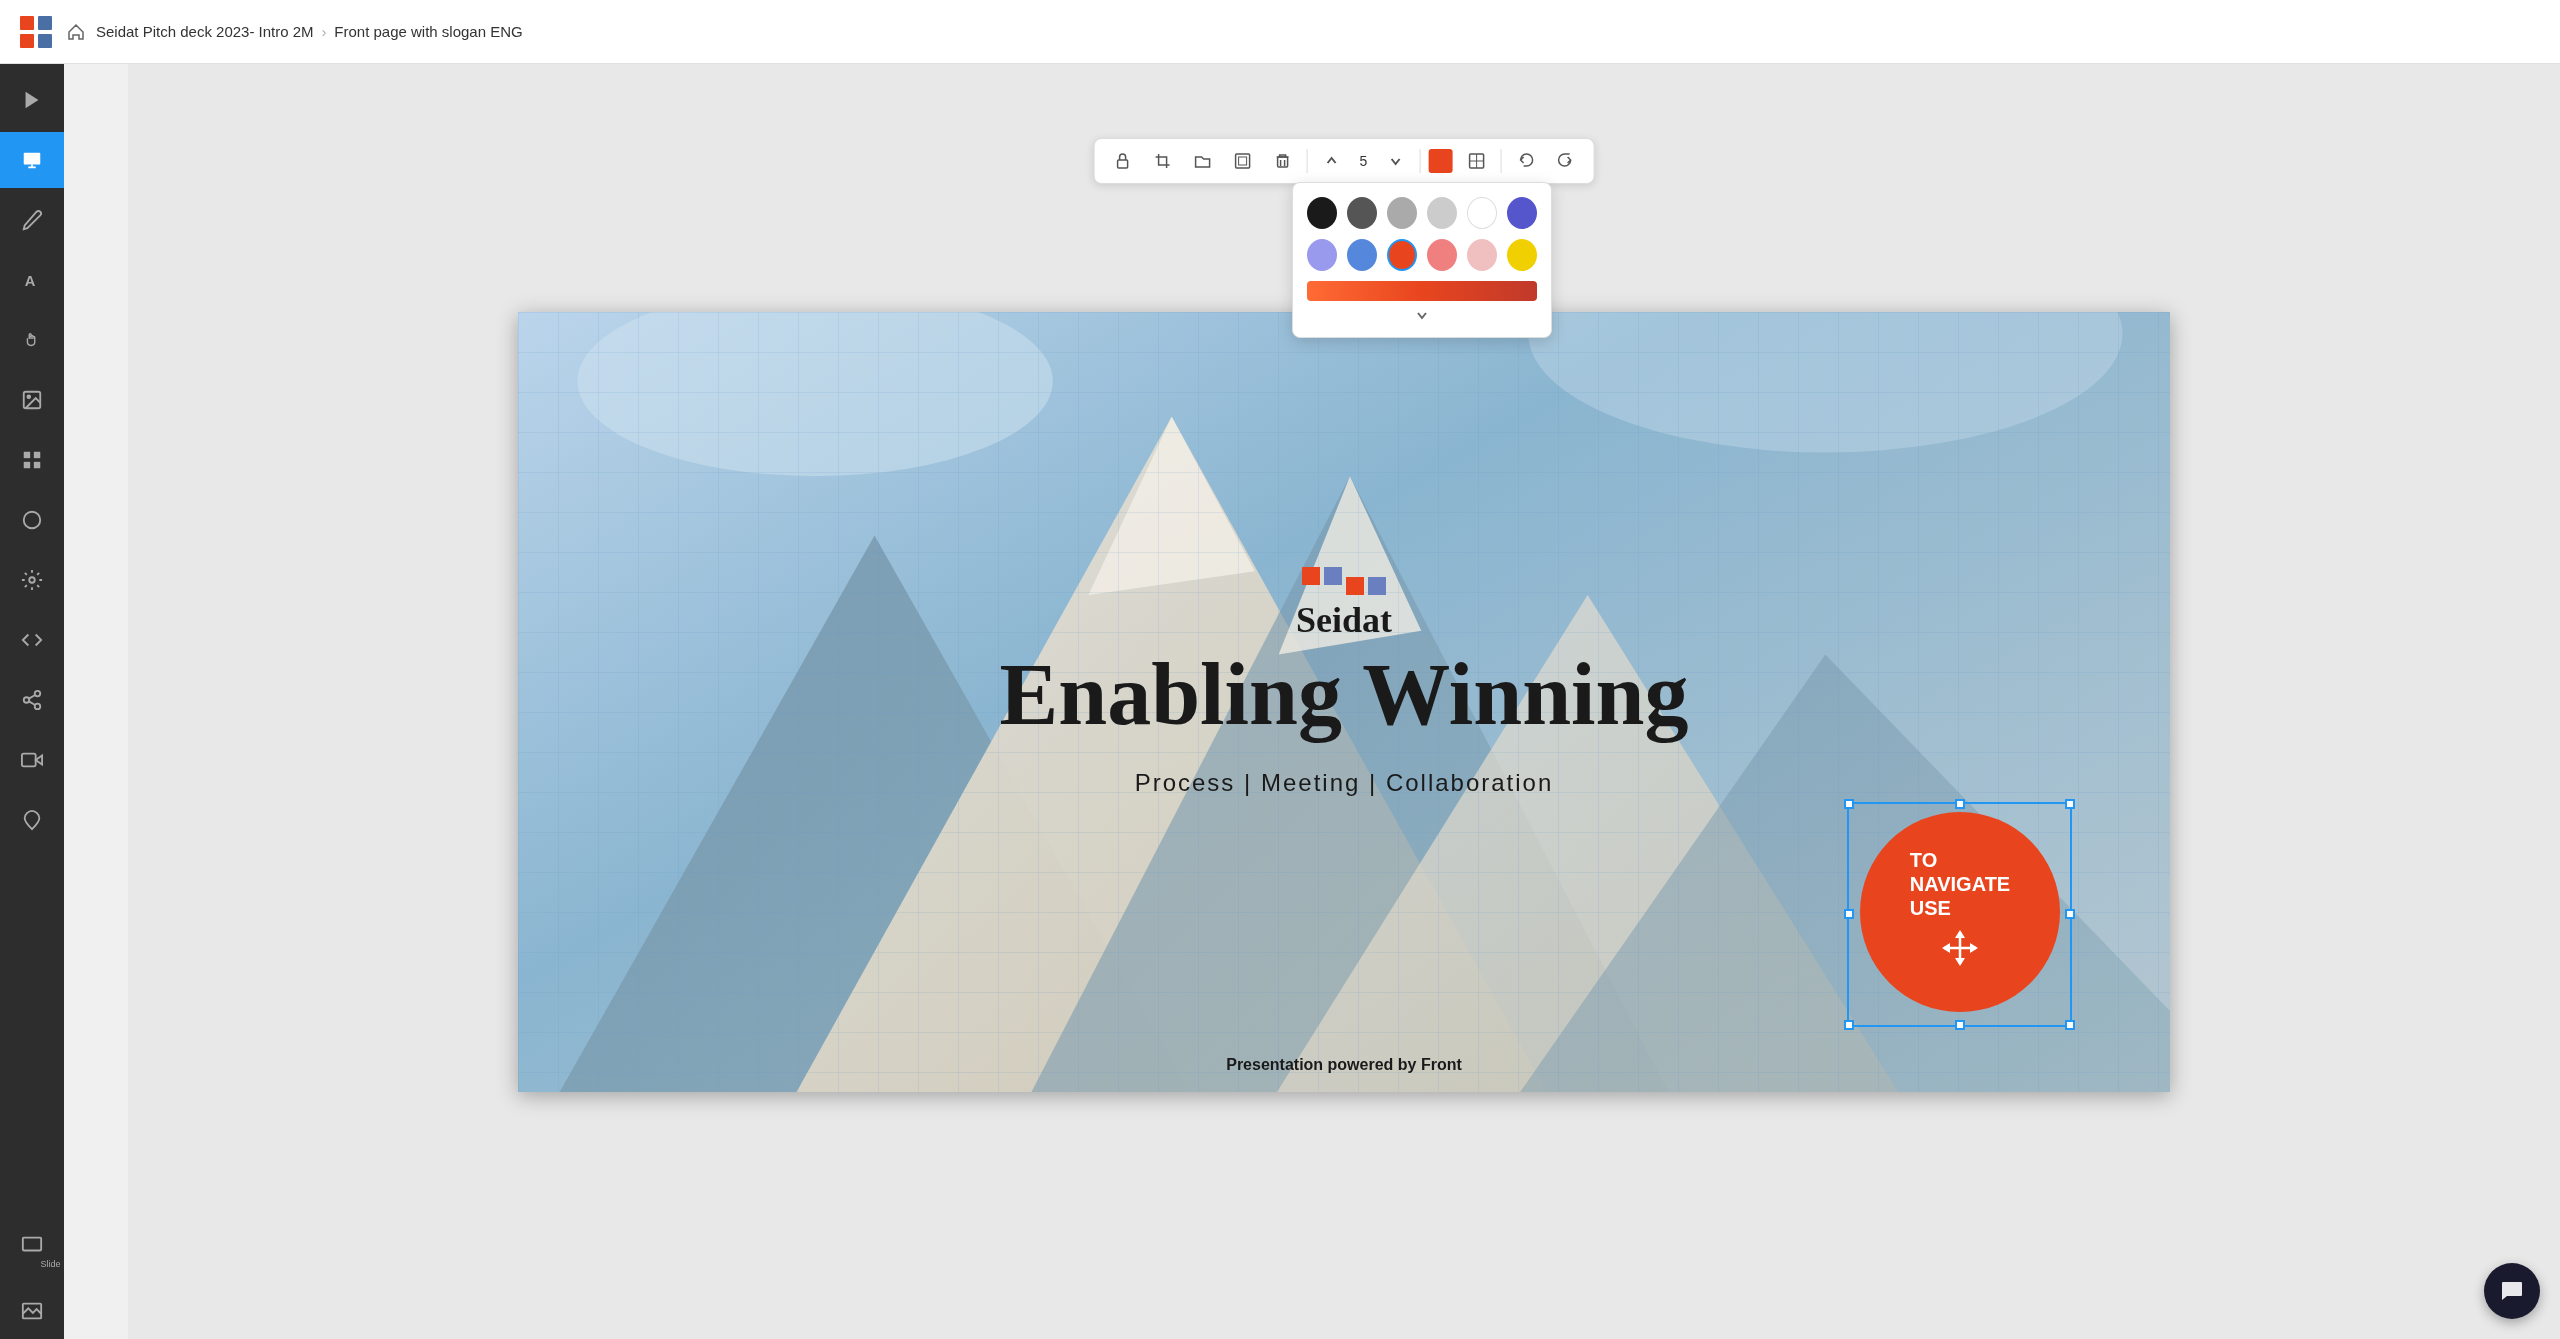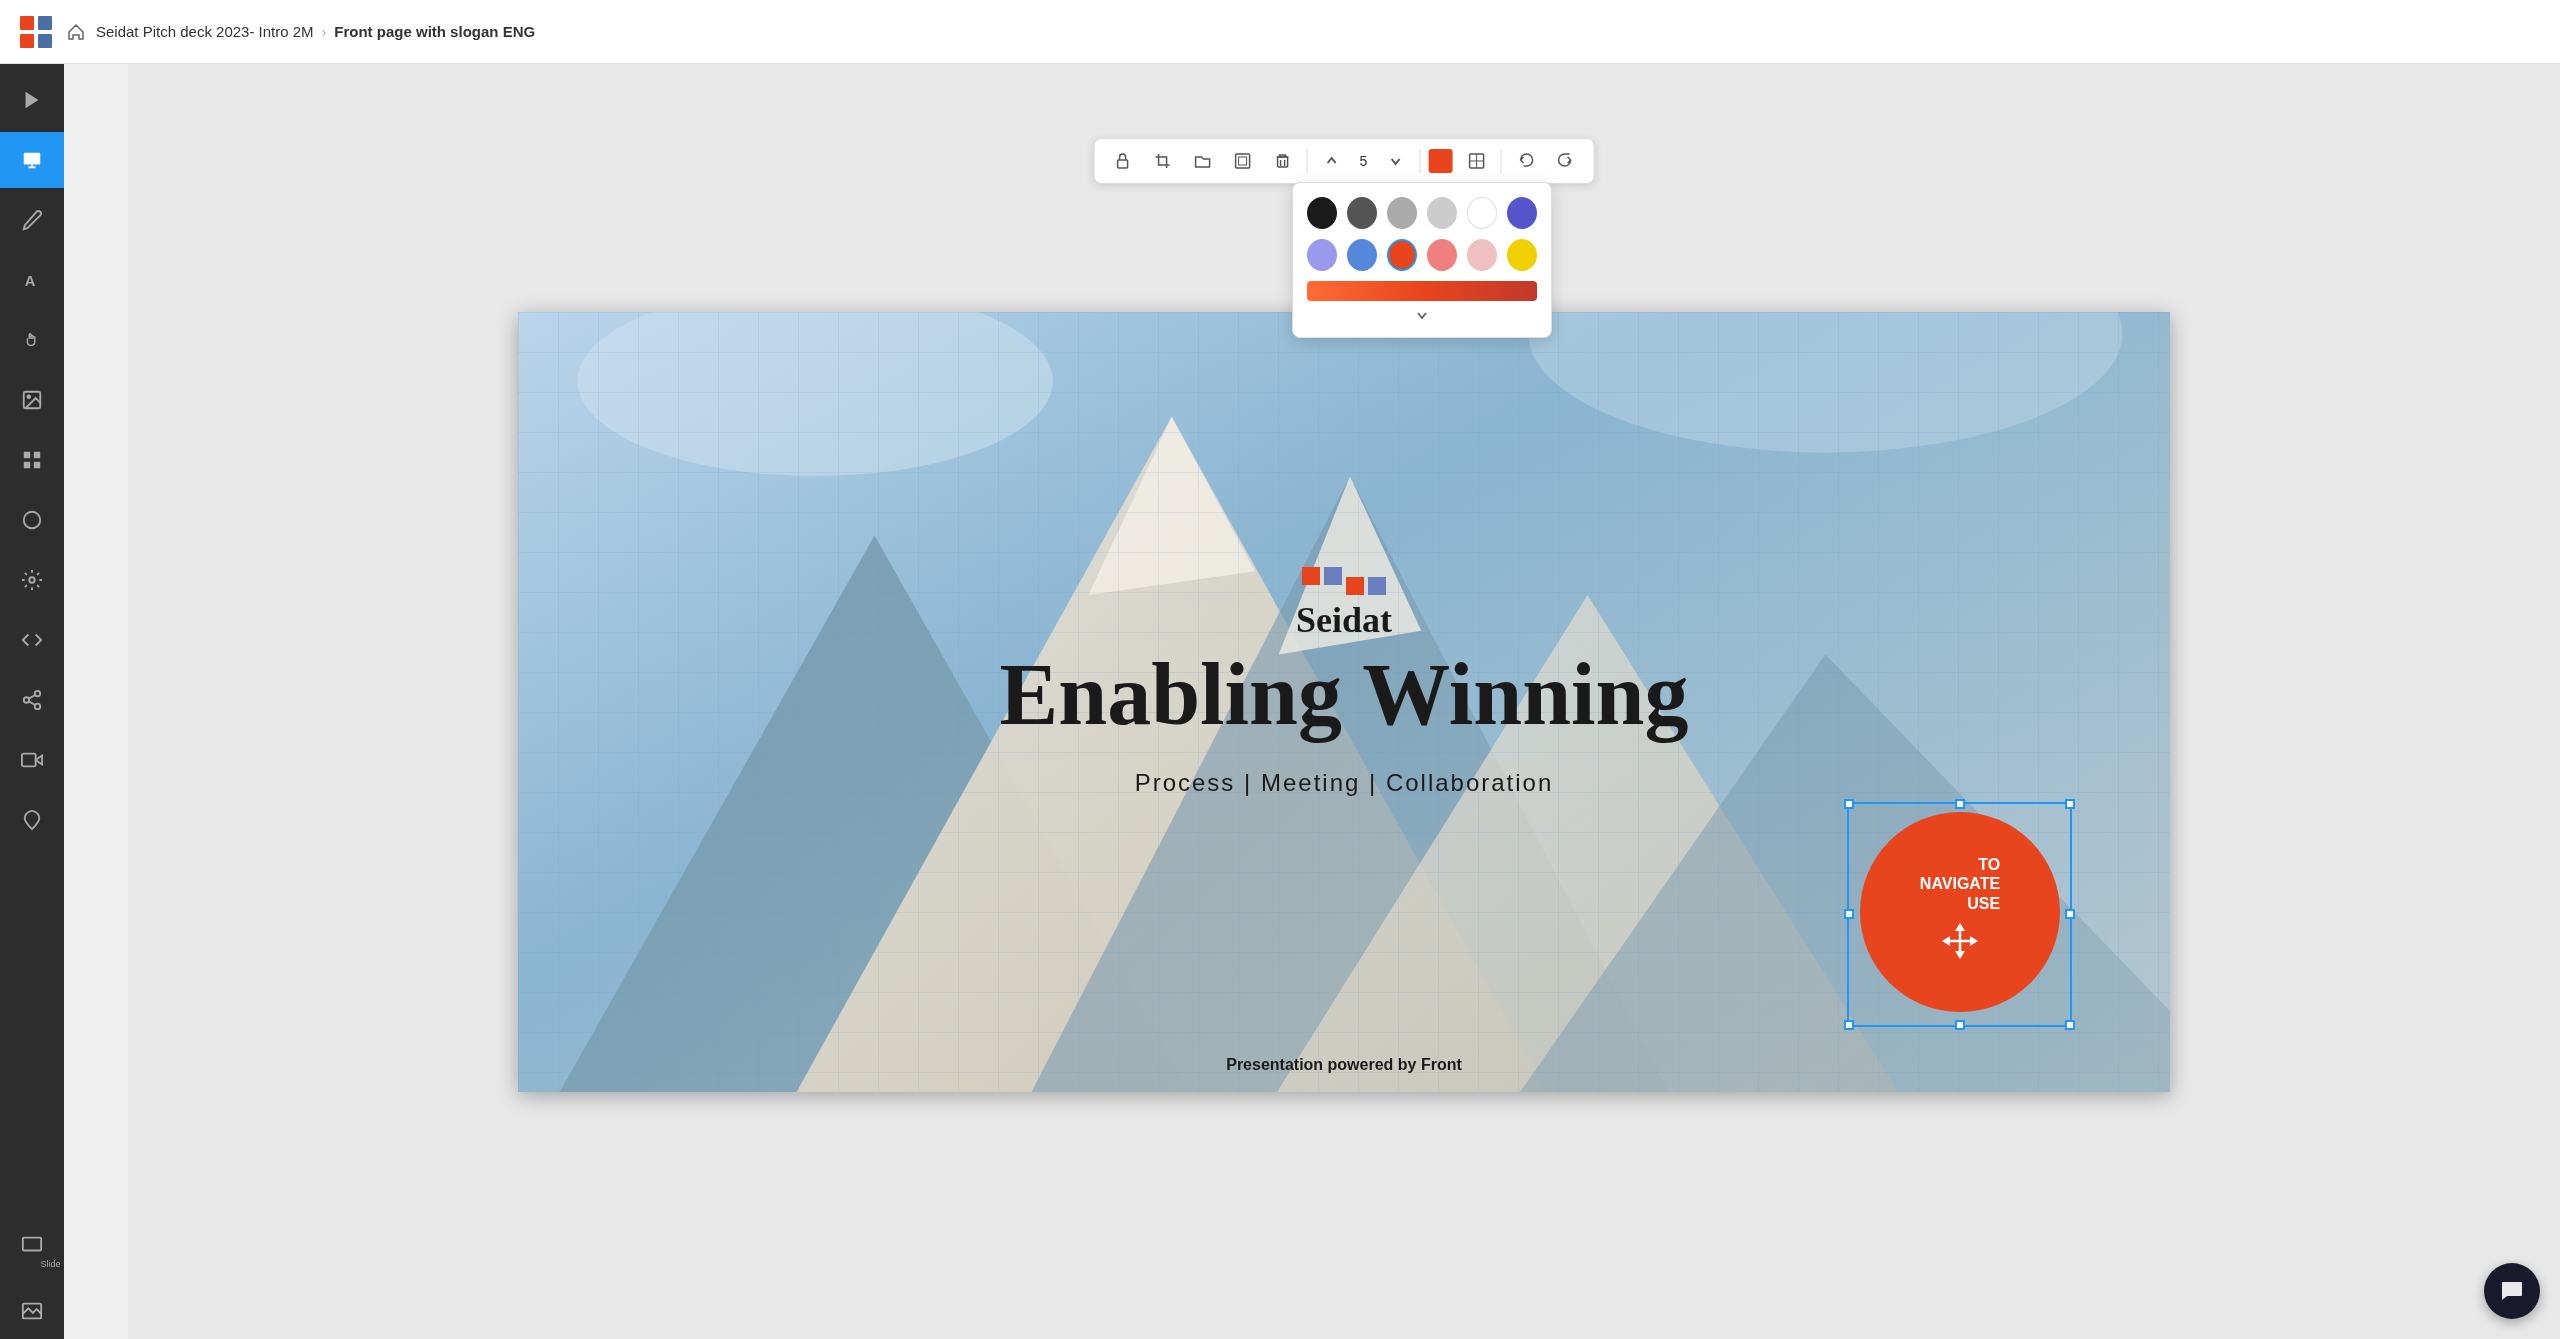--- a/index.html
+++ b/index.html
@@ -16,21 +16,21 @@
       width: 40px; height: 40px; display: flex; align-items: center; justify-content: center;
     }
     .top-bar-home {
       width: 32px; height: 32px; display: flex; align-items: center; justify-content: center;
       color: #666; cursor: pointer;
     }
     .breadcrumb {
       display: flex; align-items: center; gap: 8px; font-size: 15px; color: #333;
     }
     .breadcrumb-sep { color: #aaa; font-size: 14px; }
-    .breadcrumb-current { color: #333; font-weight: 700; }
+    .breadcrumb-current { color: #333; font-weight: 400; }
 
     
     .left-sidebar {
       position: absolute; top: 64px; left: 0; width: 64px; bottom: 0;
       background: #2d2d2d; display: flex; flex-direction: column; align-items: center;
       padding-top: 8px; gap: 4px; z-index: 50;
     }
     .sidebar-item {
       width: 64px; height: 56px; display: flex; flex-direction: column;
       align-items: center; justify-content: center; cursor: pointer;
@@ -106,21 +106,21 @@
 
     
     .navigate-btn {
       position: absolute; right: 110px; bottom: 80px;
       width: 200px; height: 200px; border-radius: 50%;
       background: #e8451e;
       display: flex; flex-direction: column; align-items: center; justify-content: center;
       color: #fff; cursor: pointer;
     }
     .navigate-btn-text {
-      font-size: 16px; font-weight: 700; text-align: right; line-height: 1.2; text-transform: uppercase;
+      font-size: 20px; font-weight: 700; text-align: left; line-height: 1.2; text-transform: uppercase;
     }
     .navigate-btn-icon {
       margin-top: 8px; font-size: 28px;
     }
 
     
     .selection-box {
       position: absolute; right: 98px; bottom: 65px;
       width: 225px; height: 225px;
       border: 2px solid #2196F3;

